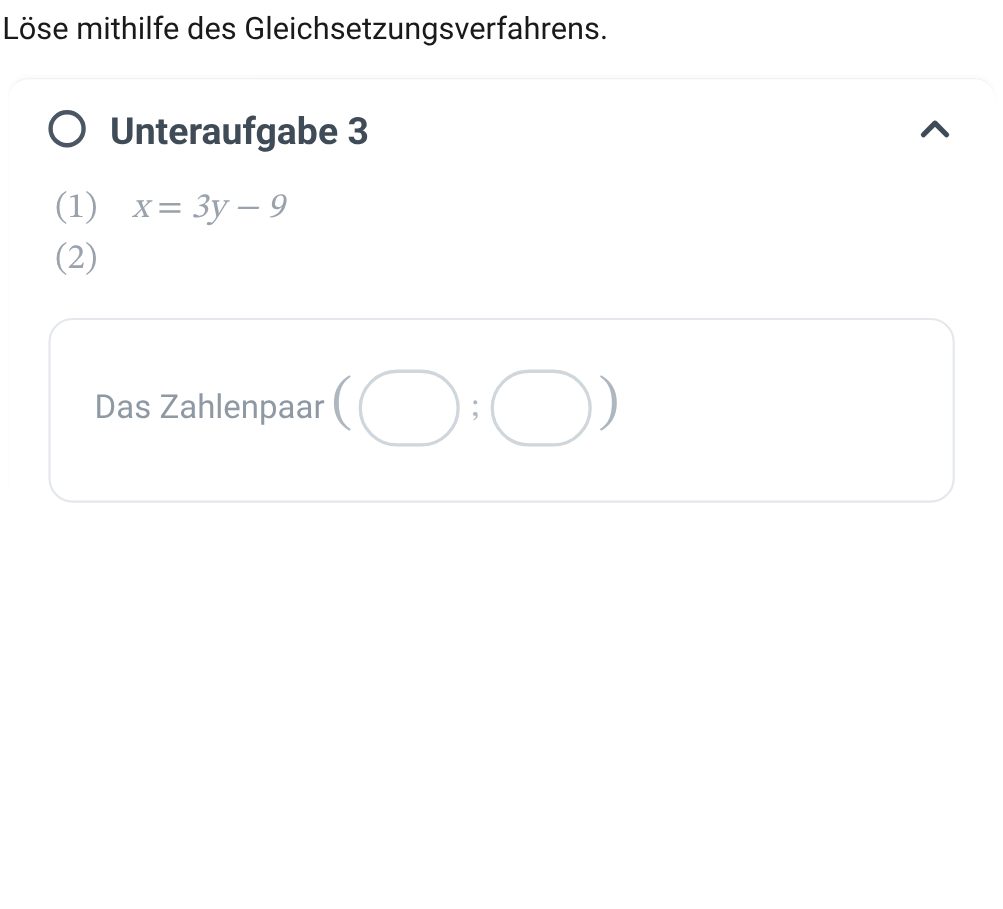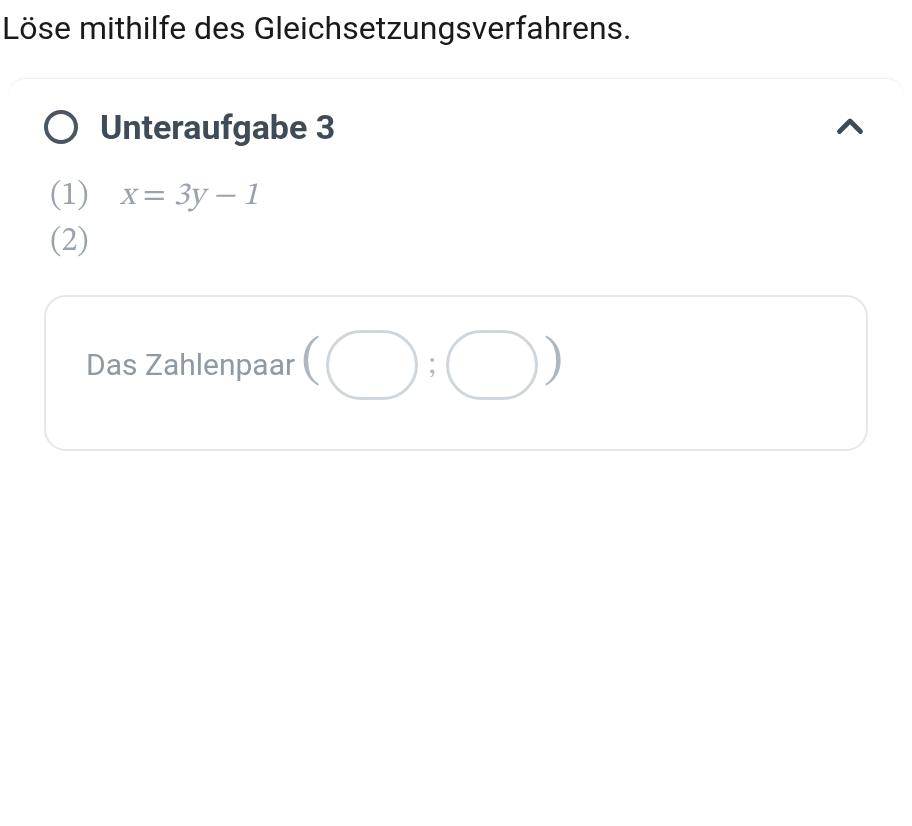--- a/index.html
+++ b/index.html
@@ -5,33 +5,33 @@
   * { box-sizing: border-box; }
   body {
     margin: 0;
     padding: 0;
     font-family: -apple-system, BlinkMacSystemFont, "Segoe UI", Roboto, Helvetica, Arial, sans-serif;
     background: #fff;
     width: 912px;
     color: #1a1a1a;
   }
   .instructions {
-    font-size: 32px;
+    font-size: 28px;
     line-height: 1.55;
     padding: 4px 2px 18px 2px;
   }
   .card-wrap {
     margin: 6px 8px 0 8px;
     border-top: 1px solid #eef0f2;
     border-radius: 18px;
     box-shadow: 0 -2px 3px rgba(0,0,0,0.02);
   }
   .card-header {
     display: flex;
-    align-items: center;
+    align-items: flex-start;
     padding: 28px 36px 18px 36px;
   }
   .status-circle {
     width: 34px;
     height: 34px;
     border: 4px solid #4b5563;
     border-radius: 50%;
     flex: 0 0 auto;
   }
   .subtask-title {
@@ -54,21 +54,21 @@
     color: #9aa3ad;
     line-height: 1.45;
   }
   .eq-row { display: flex; align-items: baseline; }
   .eq-num { width: 70px; }
   .italic { font-style: italic; }
   .answer-box {
     margin: 6px 36px 24px 36px;
     border: 2px solid #e4e8ec;
     border-radius: 22px;
-    padding: 32px 40px 48px 40px;
+    padding: 44px 40px 48px 40px;
     font-size: 30px;
     color: #8f99a3;
     line-height: 2.4;
   }
   .answer-line {
     display: flex;
     flex-wrap: wrap;
     align-items: center;
     gap: 4px 6px;
   }
@@ -118,21 +118,21 @@
       </svg>
     </span>
   </div>
 
   <div class="equations">
     <div class="eq-row">
       <span class="eq-num">(1)</span>
       <span>
         <span class="italic">x</span>
         <span> = </span>
-        <span class="italic">3y − 1</span>
+        <span class="italic">3y − 9</span>
       </span>
     </div>
     <div class="eq-row">
       <span class="eq-num">(2)</span>
     </div>
   </div>
 
   <div class="answer-box">
     <div class="answer-line">
       <span>Das Zahlenpaar</span>

